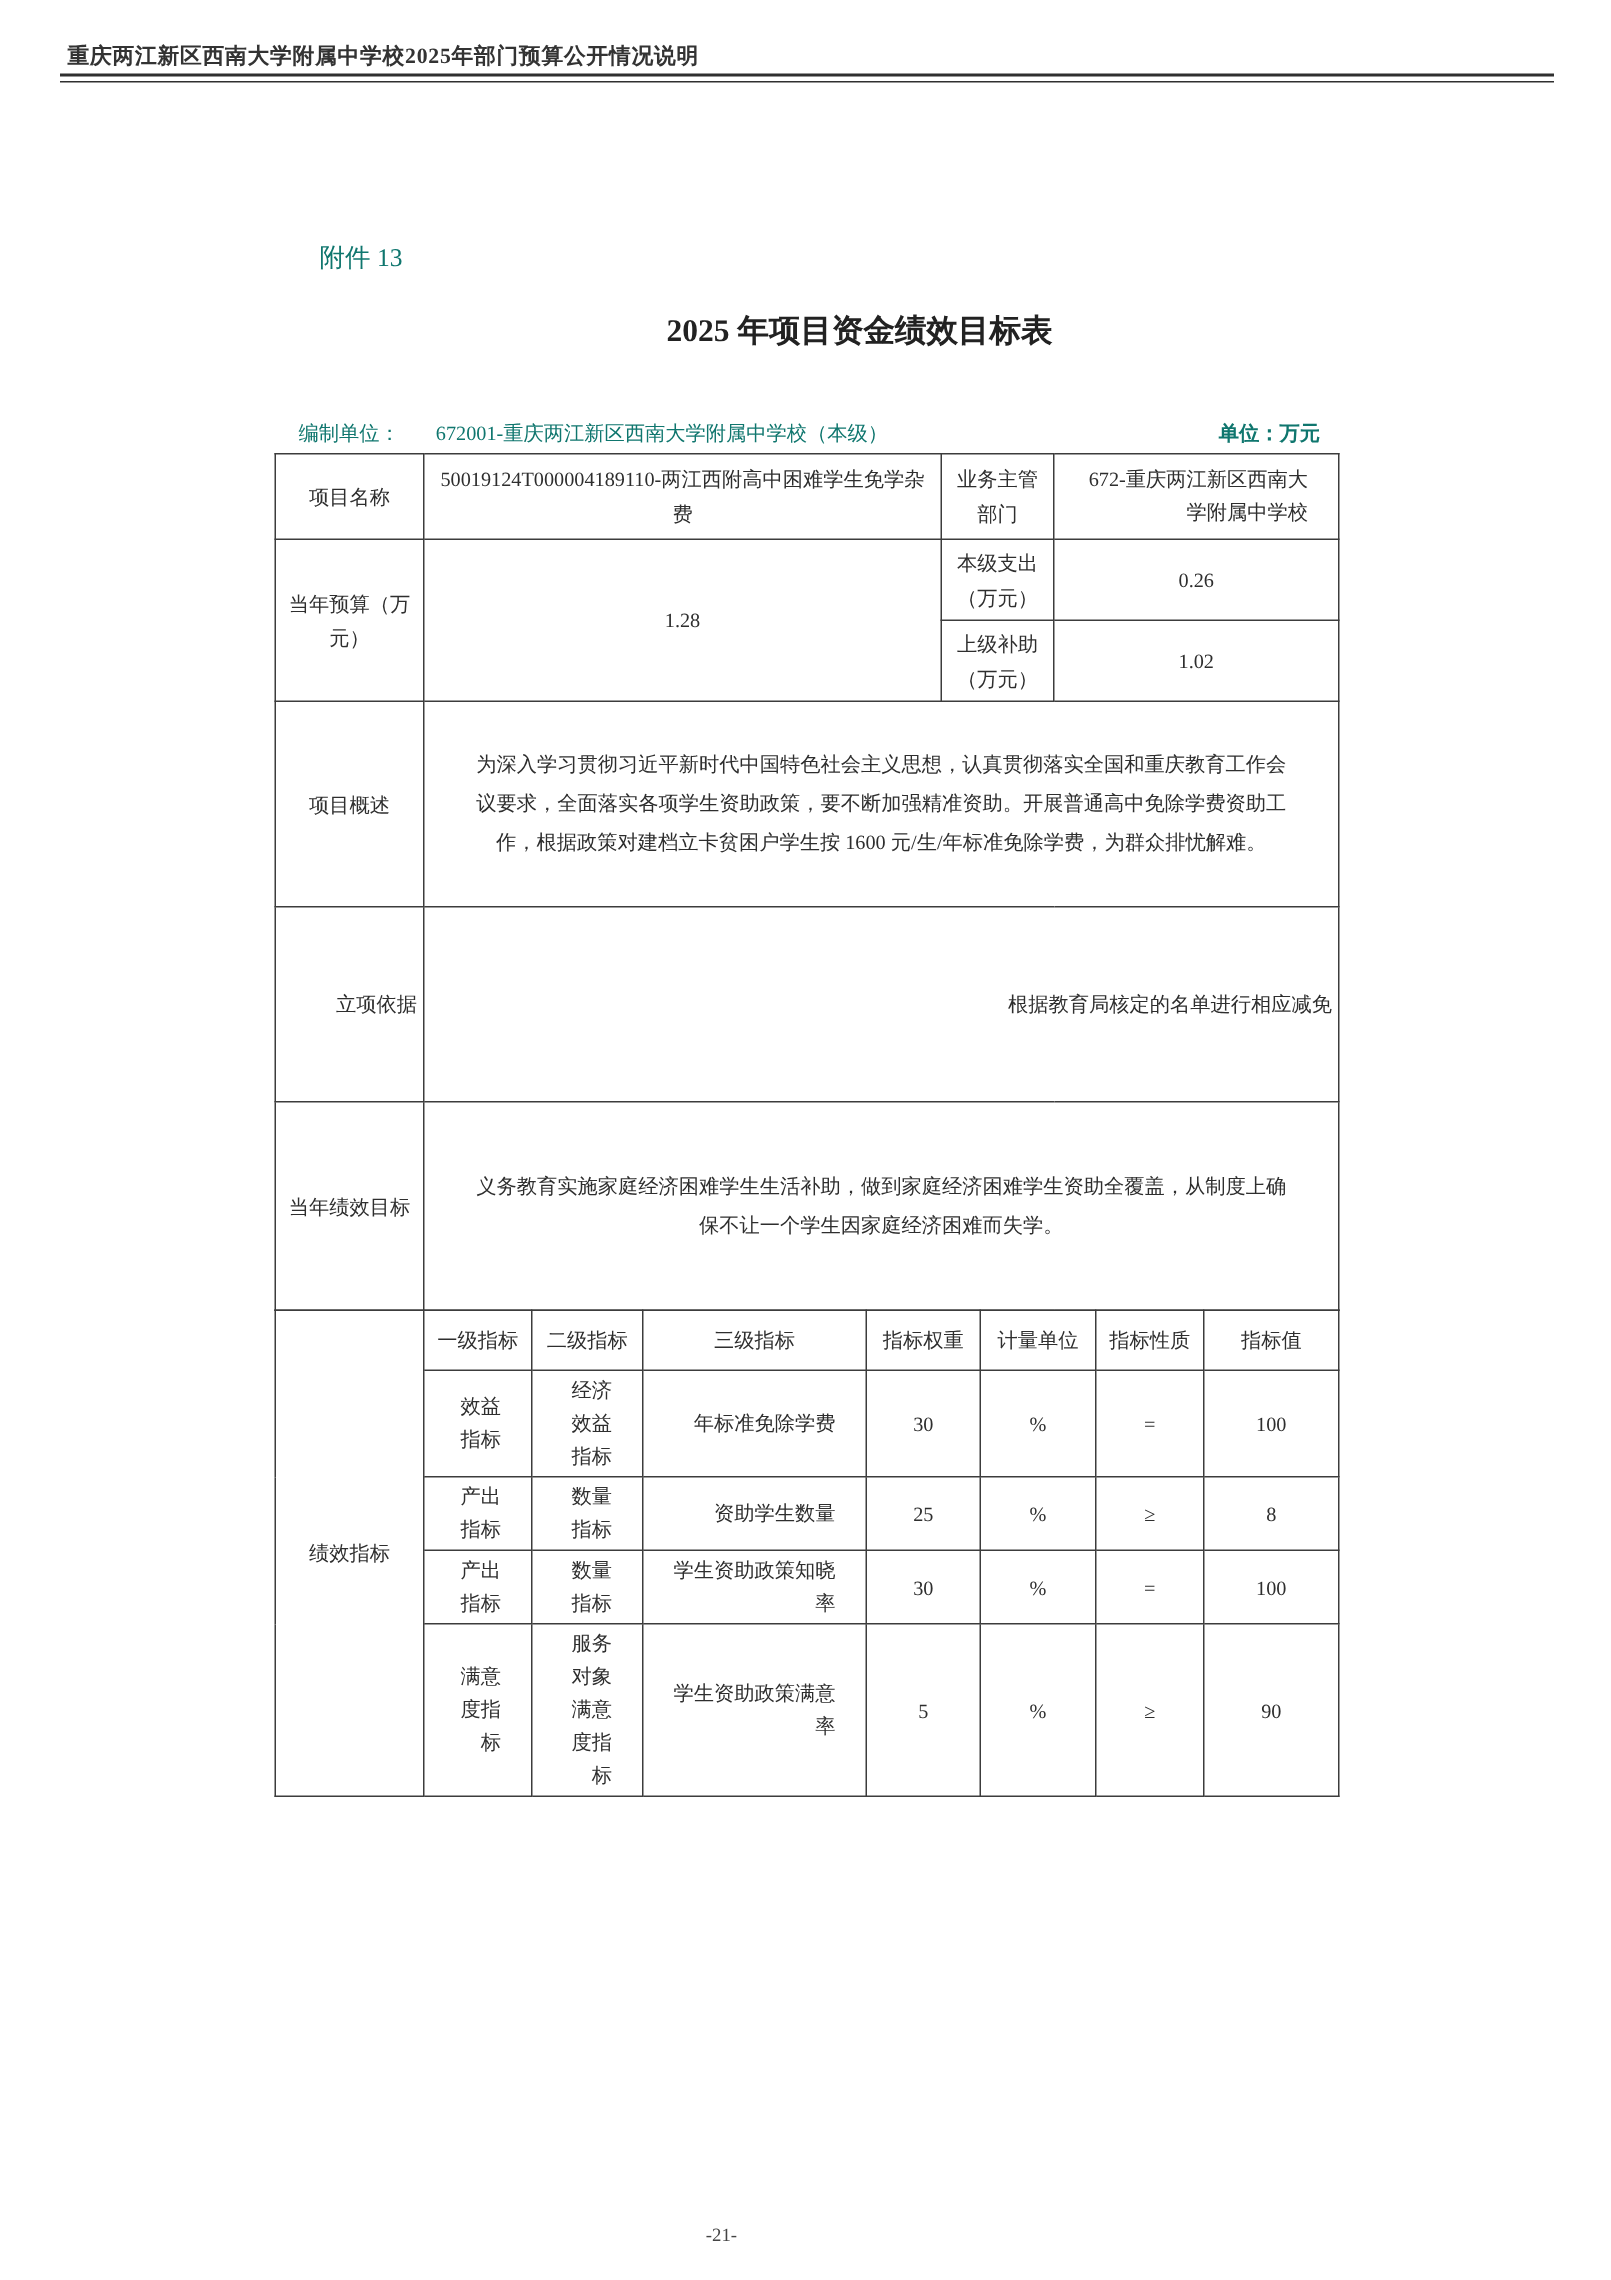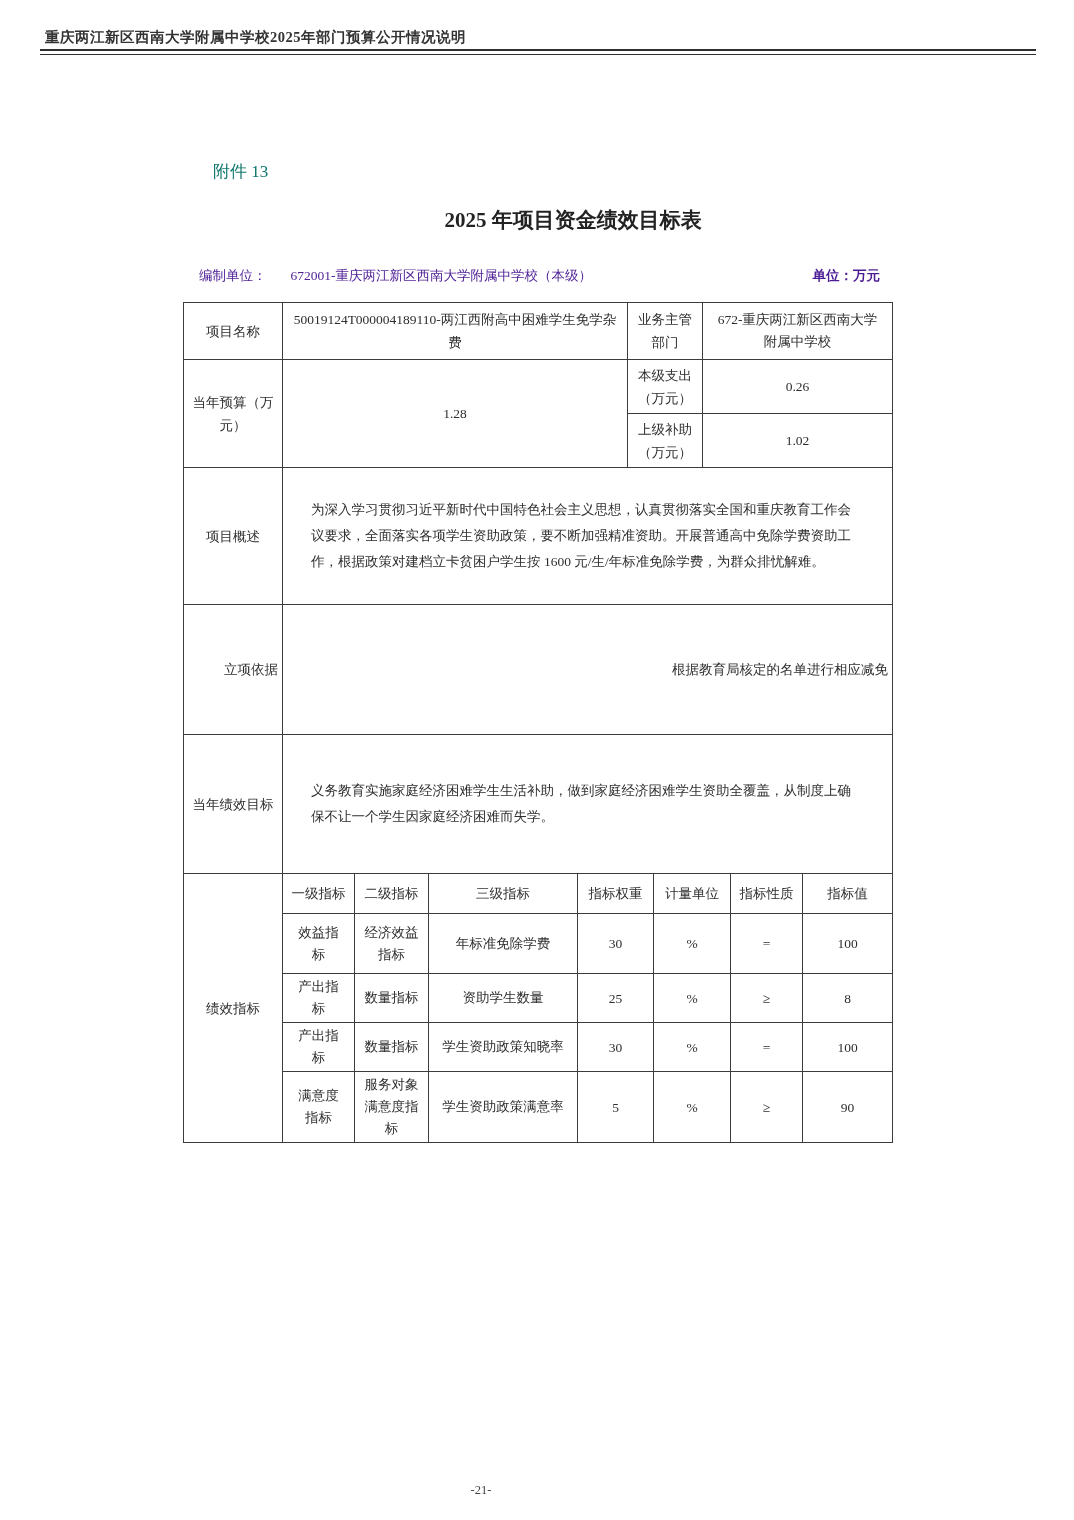--- a/index.html
+++ b/index.html
@@ -21,39 +21,39 @@
   }
   .attachment {
     position: absolute; left: 185px; top: 160px;
     font-size: 17px; color: #0f766e; margin-left: 28px;
   }
   .doc-title {
     position: absolute; left: 0; top: 206px; width: 1074px;
     text-align: center; font-size: 21px; font-weight: bold; color: #222; padding-left: 36px;
   }
   .meta-row {
-    position: absolute; left: 183px; top: 267px; width: 709px;
-    display: flex; align-items: flex-start; font-size: 13.5px; color: #4c1d95;
+    position: absolute; left: 183px; top: 280px; width: 709px;
+    display: flex; align-items: flex-start; font-size: 13.5px; color: #0f766e;
   }
   .meta-label { margin-left: 16px; }
   .meta-value { margin-left: 24px; }
   .meta-unit  { margin-left: auto; margin-right: 12px; font-weight: bold; }
 
   .table-wrap { position: absolute; left: 183px; top: 302px; width: 709px; }
   table { border-collapse: collapse; table-layout: fixed; width: 709px; }
   td {
     border: 1px solid #3c3c3c;
     font-size: 13.5px; color: #2e2e2e;
     overflow: hidden; word-break: break-all;
   }
   .tbl-b { margin-top: -1px; }
 
   .c-center { text-align: center; vertical-align: middle; line-height: 23px; padding: 2px 4px; }
-  .c-left   { text-align: left;   vertical-align: middle; line-height: 26px; padding: 4px 28px; }
-  .c-left-sm{ text-align: center;   vertical-align: middle; line-height: 22px; padding: 2px 9px; }
+  .c-left   { text-align: center;   vertical-align: middle; line-height: 26px; padding: 4px 28px; }
+  .c-left-sm{ text-align: right;   vertical-align: middle; line-height: 22px; padding: 2px 20px; }
 
   .r-name  td { height: 52px; }
   .r-bud   td { height: 49px; }
   .r-over  td { height: 128px; }
   .r-basis td { height: 125px; text-align: right; }
   .r-goal  td { height: 130px; }
   .r-ihead td { height: 35px; }
   .r-i1    td { height: 55px; }
   .r-i2    td { height: 35px; }
   .r-i3    td { height: 35px; }

